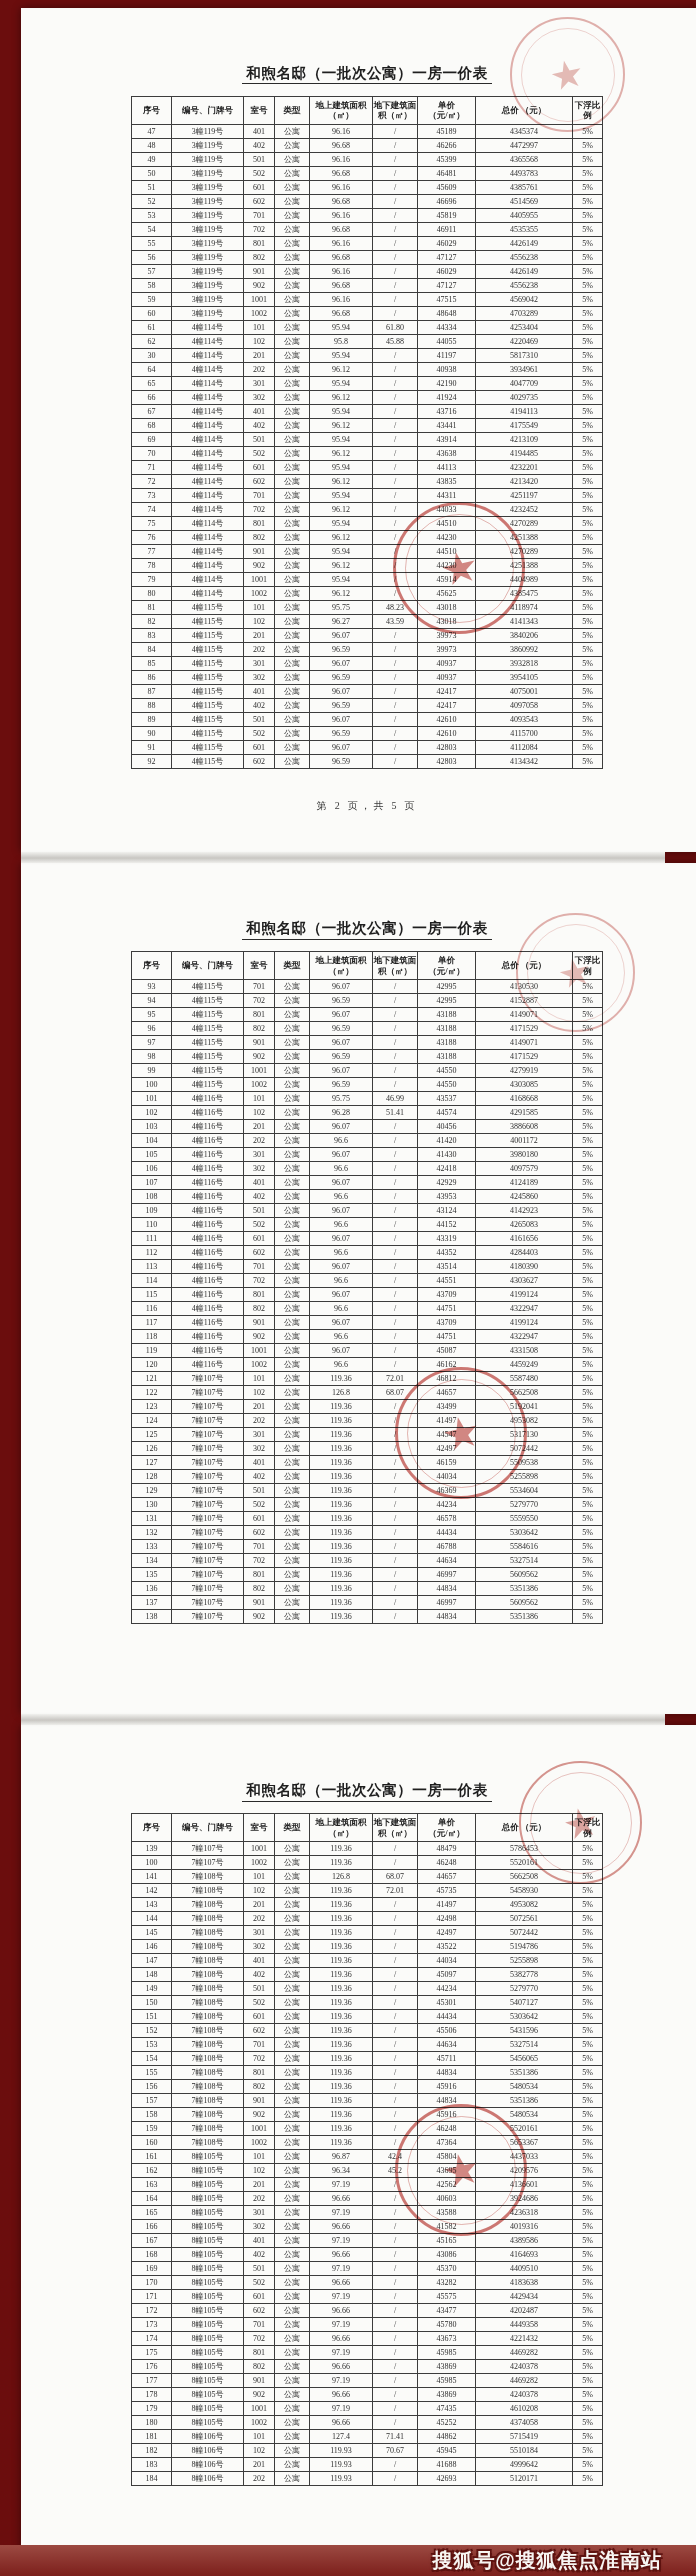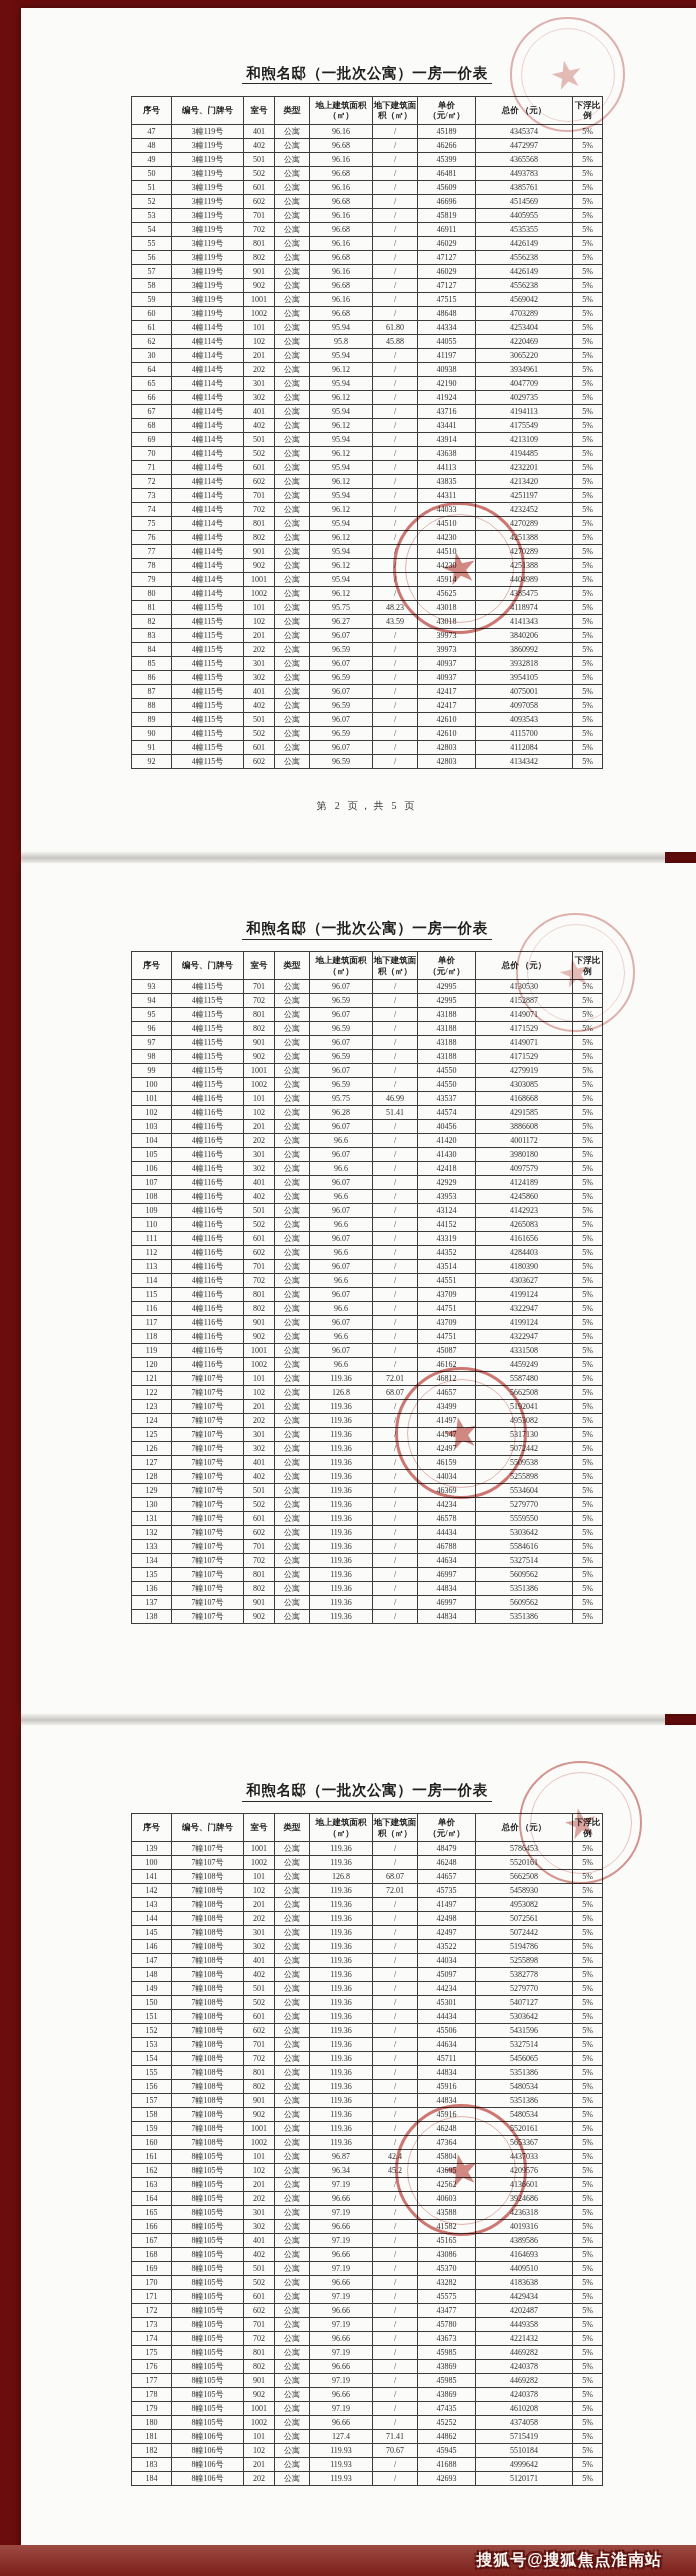--- a/index.html
+++ b/index.html
@@ -118,21 +118,21 @@
     position:absolute;
     left:0;top:2545px;width:696px;height:31px;
     background:linear-gradient(to bottom,#9c4a42,#7c1f1b);
     z-index:4;
     display:flex;align-items:center;justify-content:flex-end;
     padding-right:34px;
     box-sizing:border-box;
   }
   .watermark-text{
     font-family:"Liberation Sans","DejaVu Sans",sans-serif;
-    font-size:16px;
+    font-size:20px;
     font-weight:bold;
     letter-spacing:0.9px;
     color:#f7f5f2;
     text-shadow:
       -1.9px -1.9px 0 #5d120f, 1.9px -1.9px 0 #5d120f,
       -1.9px 1.9px 0 #5d120f, 1.9px 1.9px 0 #5d120f,
       0 0 3.8px rgba(60,10,8,.8);
     margin-left: 20px;
   }
 </style>
@@ -348,21 +348,21 @@
             <td>5%</td>
           </tr>
           <tr>
             <td>30</td>
             <td>4幢114号</td>
             <td>201</td>
             <td>公寓</td>
             <td>95.94</td>
             <td>/</td>
             <td>41197</td>
-            <td>3065220</td>
+            <td>5817310</td>
             <td>5%</td>
           </tr>
           <tr>
             <td>64</td>
             <td>4幢114号</td>
             <td>202</td>
             <td>公寓</td>
             <td>96.12</td>
             <td>/</td>
             <td>40938</td>

